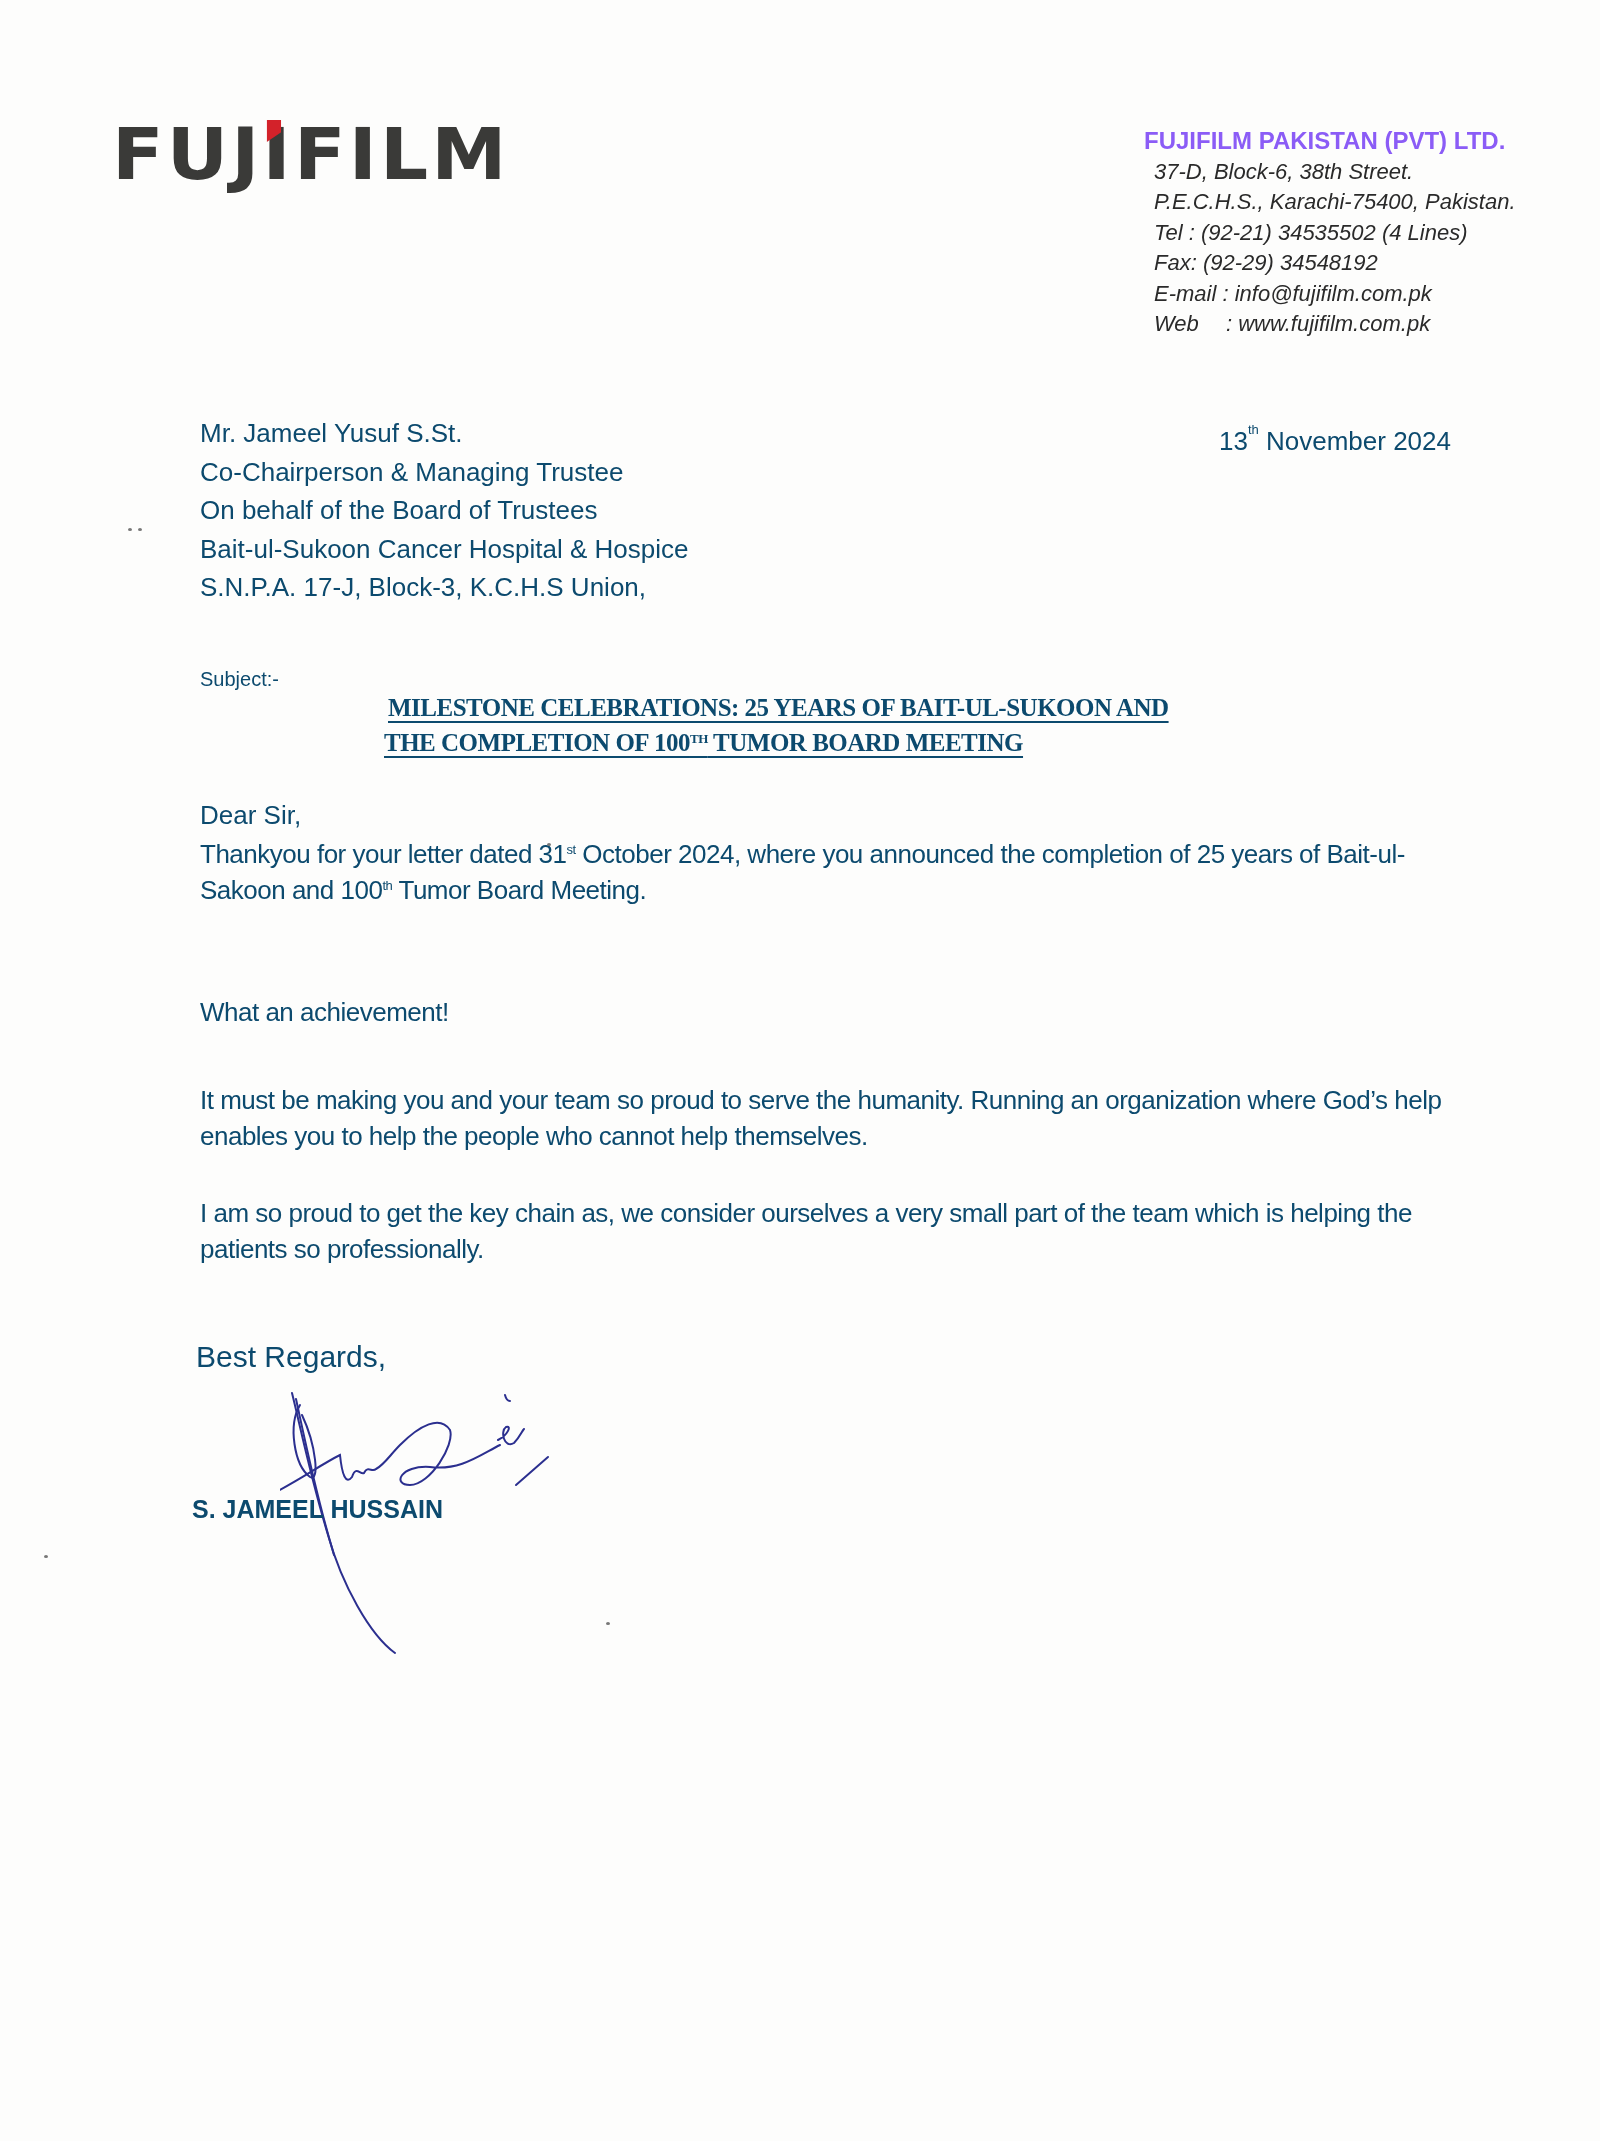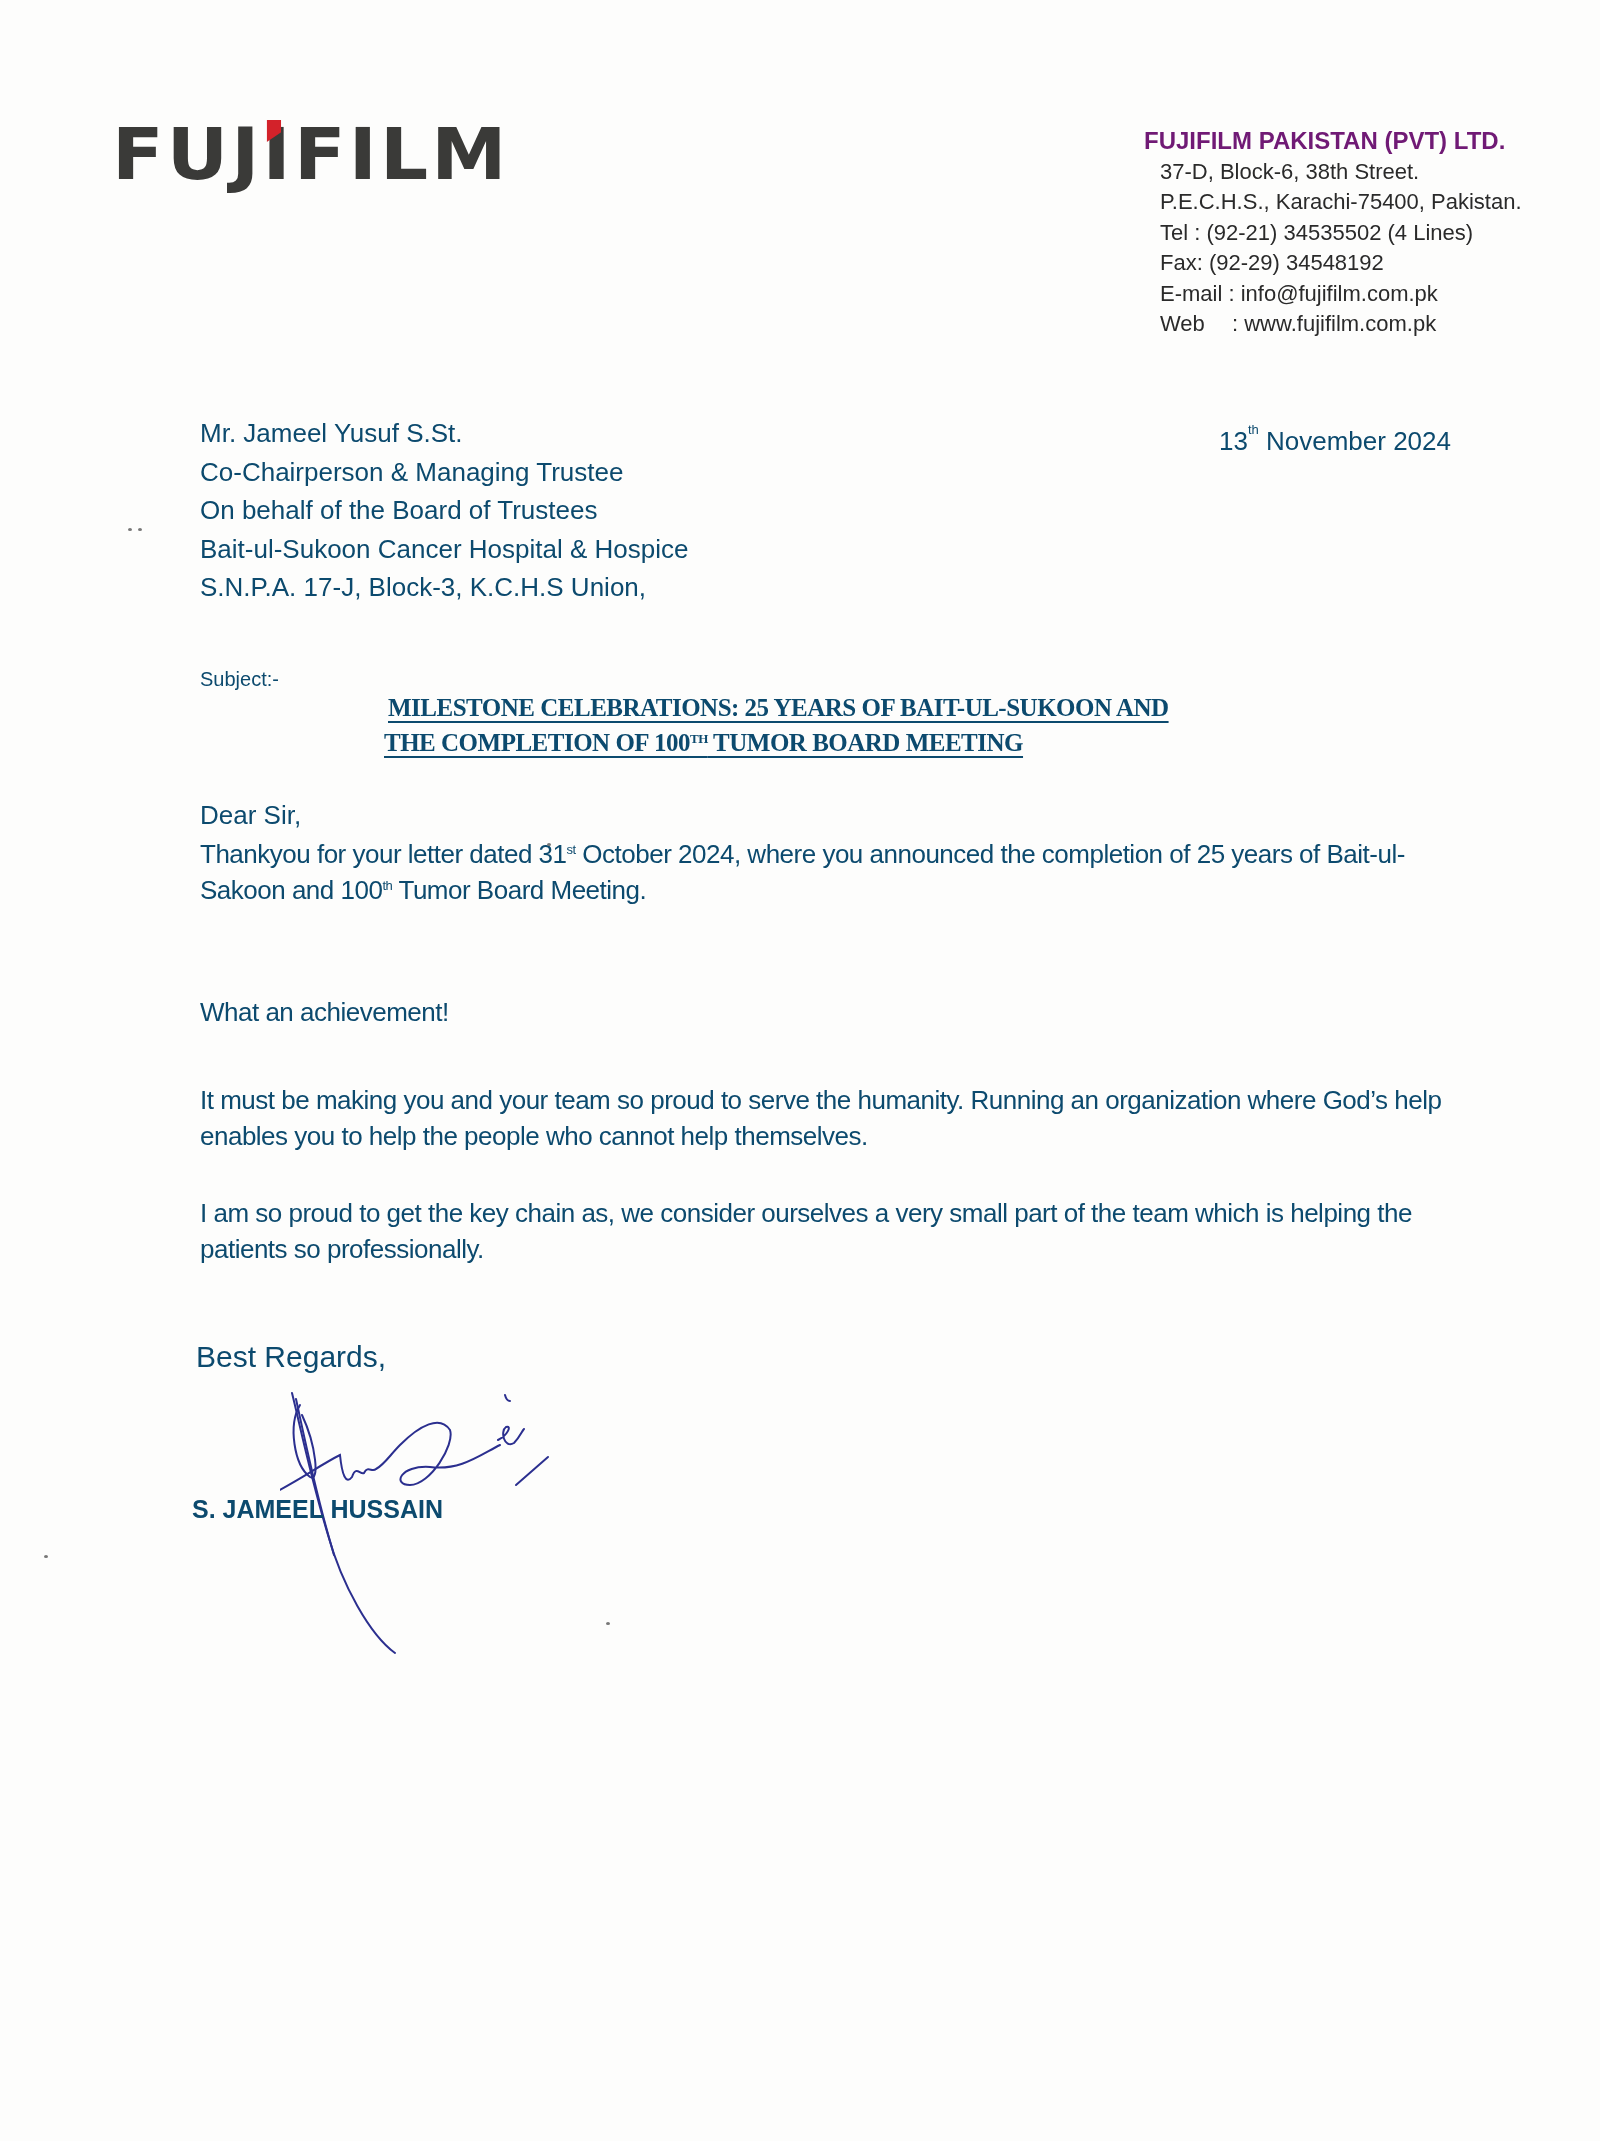--- a/index.html
+++ b/index.html
@@ -27,22 +27,22 @@
   }
   .logo .i-mark { position: relative; display: inline-block; }
   .logo .i-mark .accent {
     position: absolute; left: 4px; top: 2px; width: 14px; height: 22px;
     background: #d3222a;
     clip-path: polygon(0 0, 100% 0, 100% 55%, 0 100%);
   }
 
   
   .company { left: 1144px; top: 126px; font-size: 22px; line-height: 30.5px; color: #2a2a2a; }
-  .company .name { font-weight: bold; font-size: 24px; margin-left: 0; color: #701a75; }
-  .company .line { margin-left: 16px; }
+  .company .name { font-weight: bold; font-size: 24px; margin-left: 0; color: #8b5cf6; }
+  .company .line { margin-left: 10px; font-style: italic; }
   .company .web-lbl { display: inline-block; width: 72px; }
 
   
   .doc { font-family: "Liberation Sans", sans-serif; font-size: 26px; color: #0c4a6e; }
   .recipient { left: 200px; top: 414px; line-height: 38.5px; font-size: 26px; }
   .date { left: 1219px; top: 426px; font-size: 26px; }
   sup { font-size: 13px; vertical-align: top; position: relative; top: -4px; }
 
   .subject-label { left: 200px; top: 668px; font-size: 20px; }
   .subject {

